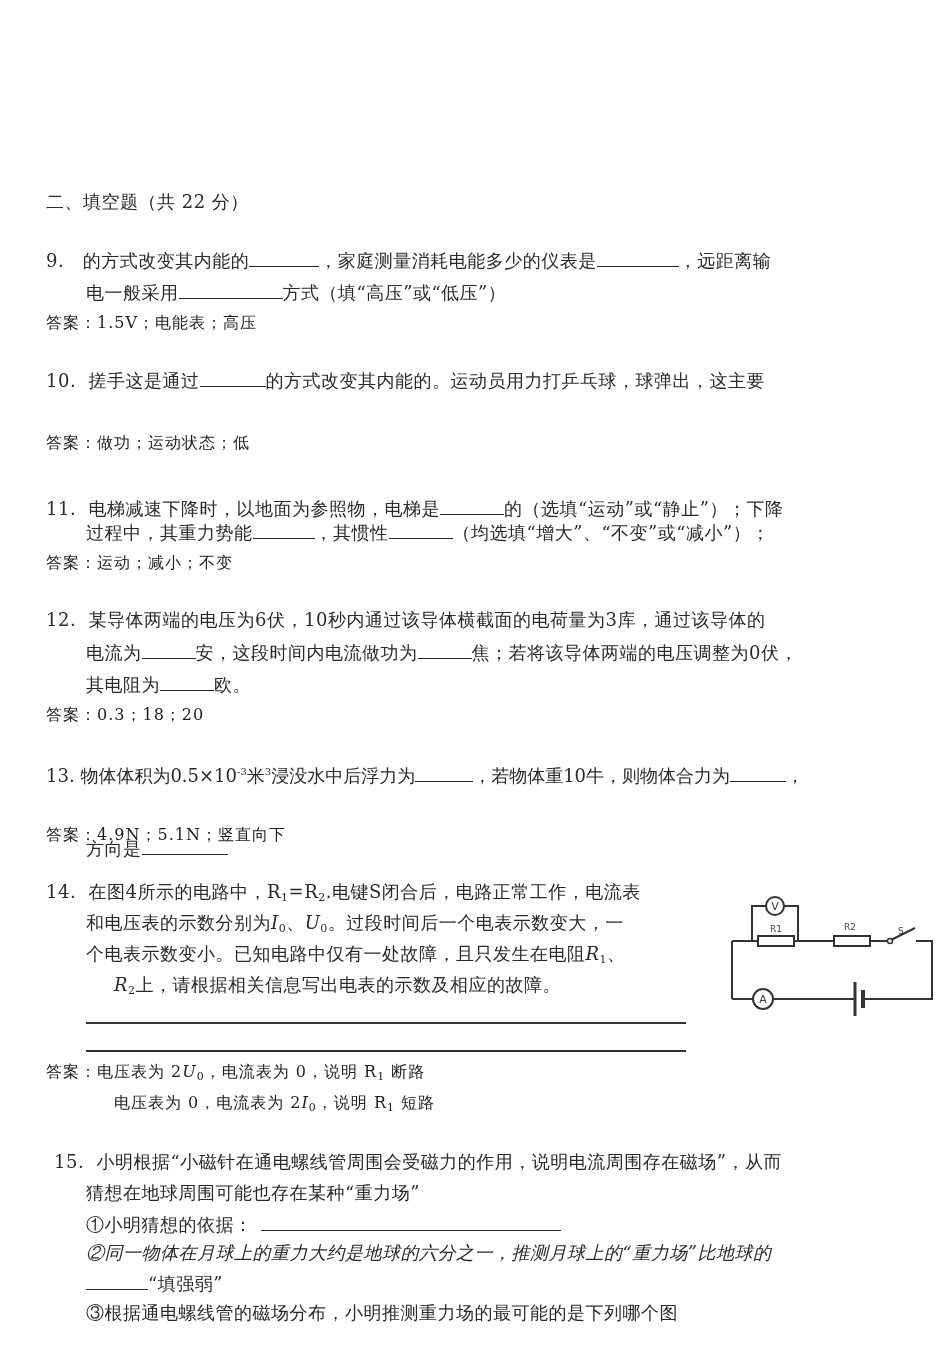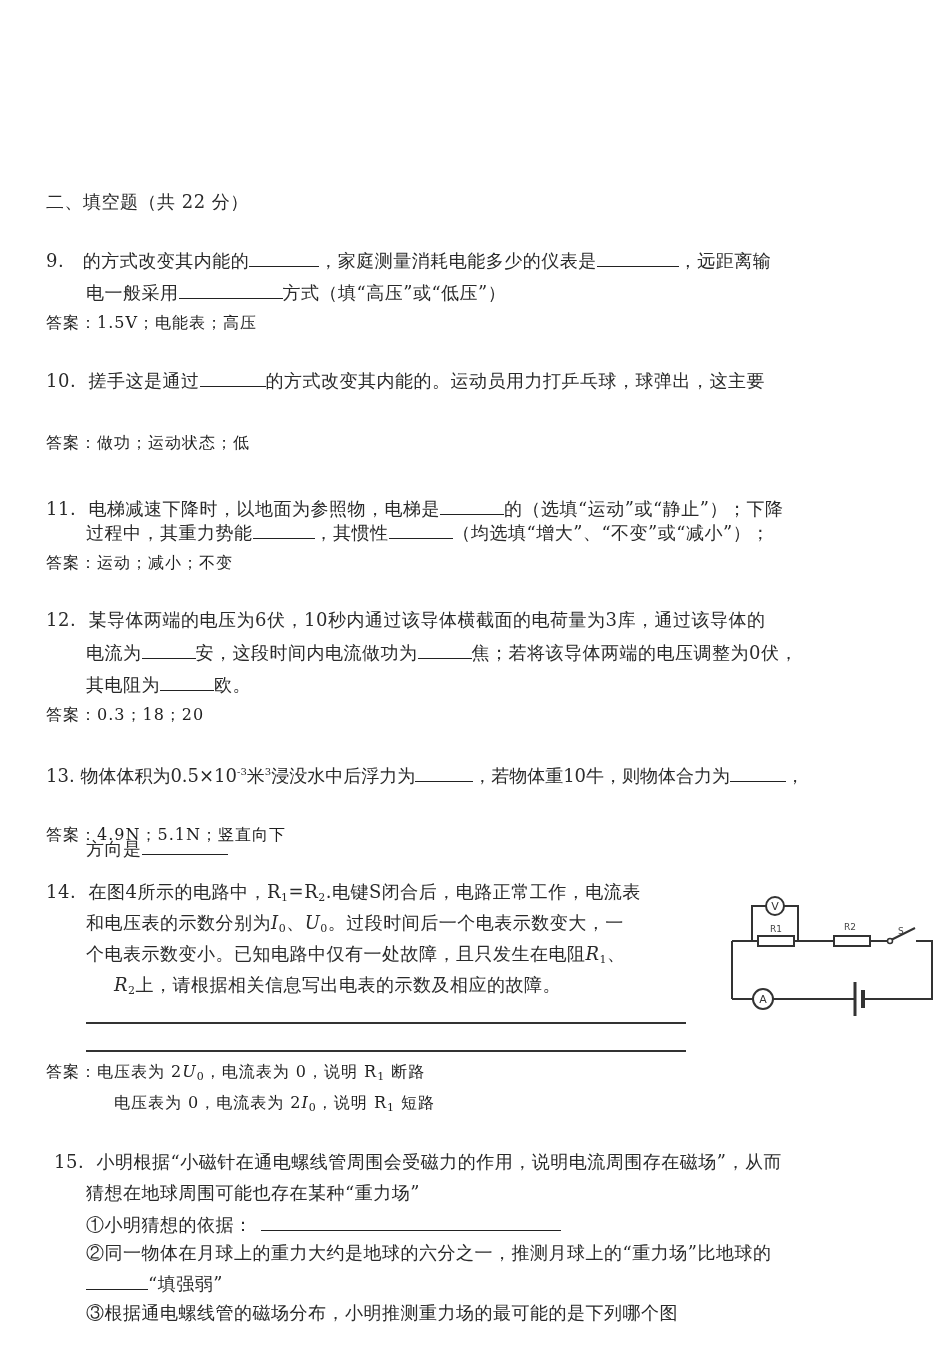--- a/index.html
+++ b/index.html
@@ -124,19 +124,19 @@
   </svg>
 
   <div class="line" style="left:54px; top:1150px;">
     <span>15.</span>&nbsp;
     <span>小明根据“小磁针在通电螺线管周围会受磁力的作用，说明电流周围存在磁场”，从而</span>
   </div>
   <div class="line" style="left:86px; top:1181px;">猜想在地球周围可能也存在某种“重力场”</div>
   <div class="line" style="left:86px; top:1212px;">
     <span>①小明猜想的依据：</span><span class="blank" style="width:300px; margin-left:8px;"></span>
   </div>
-  <div class="line" style="left:86px; top:1241px;">②同一物体在月球上的重力大约是地球的六分之一，推测月球上的“重力场”比地球的</div>
+  <div class="line" style="left:86px; top:1241px;font-style:italic;">②同一物体在月球上的重力大约是地球的六分之一，推测月球上的“重力场”比地球的</div>
   <div class="line" style="left:86px; top:1271px;">
     <span class="blank" style="width:62px"></span><span>“填强弱”</span>
   </div>
   <div class="line" style="left:86px; top:1302px;font-family:Liberation Mono, monospace;">③根据通电螺线管的磁场分布，小明推测重力场的最可能的是下列哪个图</div>
 
 </div>
 
 </body></html>

